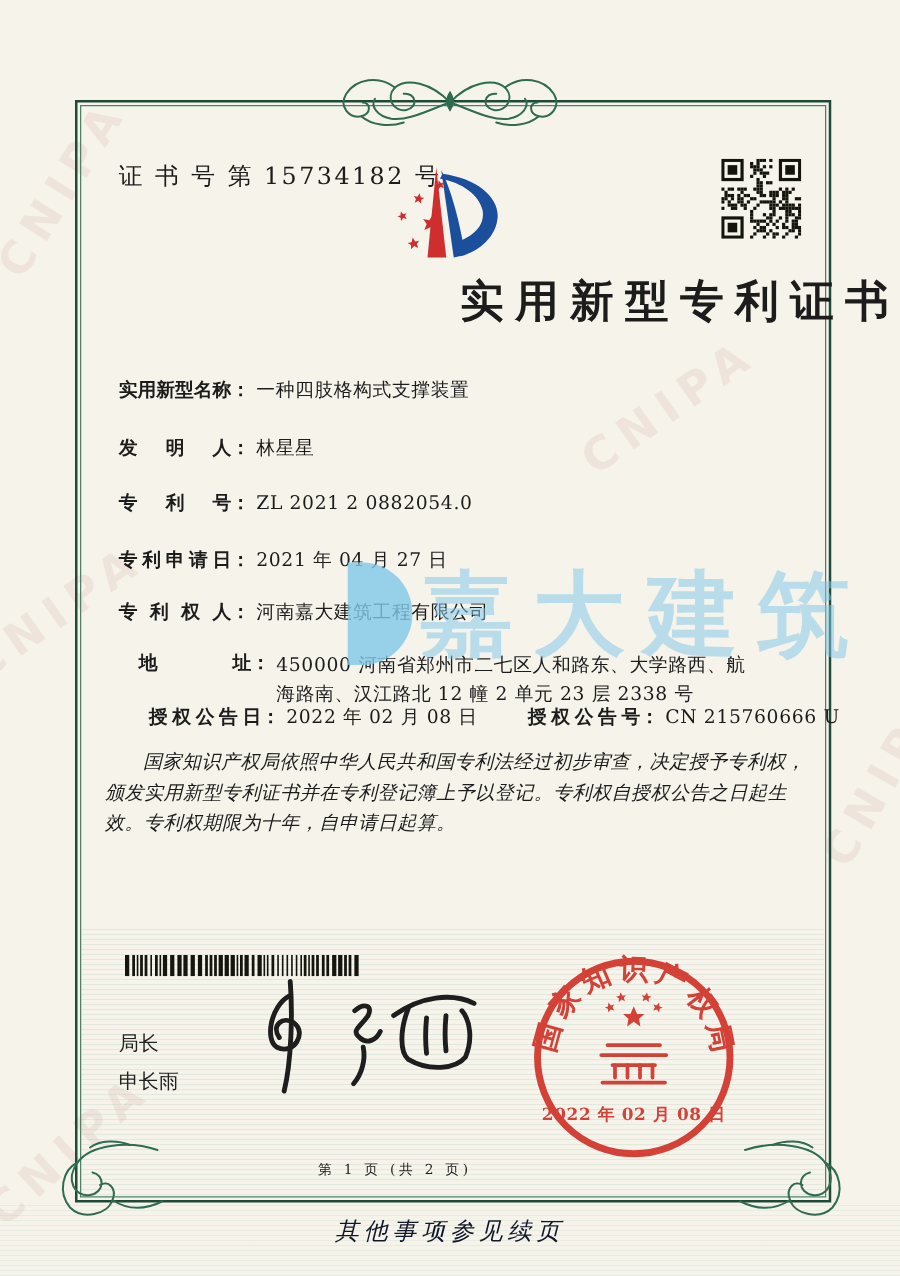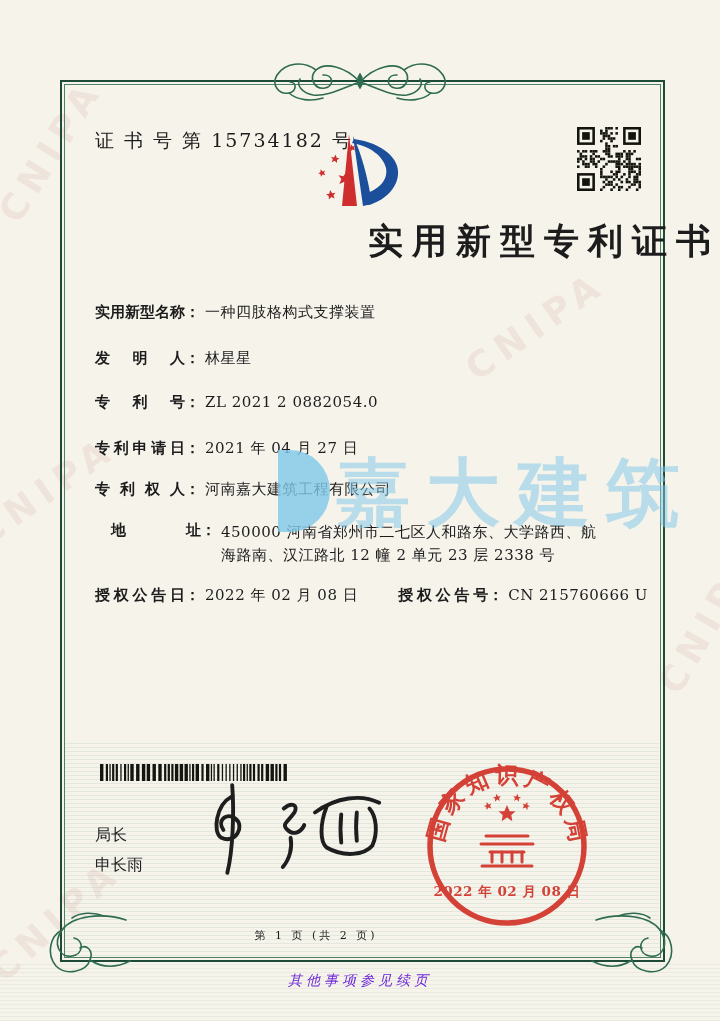--- a/index.html
+++ b/index.html
@@ -32,22 +32,22 @@
   .fval-wrap{display:inline-block;width:380px;white-space:normal;vertical-align:top;line-height:23px;}
   .flab2{display:inline-block;width:90px;text-align:justify;text-align-last:justify;font-weight:bold;margin-left:40px;}
   
   .bodytext{left:84px;top:597px;width:562px;z-index:3;font-style:italic;font-size:15.2px;line-height:24.6px;}
   .bodytext p{margin:0;text-indent:2em;letter-spacing:.4px;}
   
   .officer{left:95px;top:820px;z-index:3;font-family:"DejaVu Sans","Liberation Sans",sans-serif;
            font-size:16px;line-height:30px;font-weight:500;color:#222;}
   
   .pageinfo{left:44px;top:928px;width:544px;text-align:center;font-size:11px;letter-spacing:3px;z-index:3;}
-  .footnote{left:0;top:972px;width:720px;text-align:center;font-size:14px;font-style:italic;
-            letter-spacing:4px;z-index:3;color:#6d28d9;}
+  .footnote{left:0;top:972px;width:720px;text-align:center;font-size:19px;font-style:italic;
+            letter-spacing:4px;z-index:3;color:#0f172a;}
   svg{display:block;}
 </style>
 </head>
 <body>
 
 <div class="abs wm-cnipa" style="left:-30px;top:130px;transform:rotate(-58deg);">CNIPA</div>
 <div class="abs wm-cnipa" style="left:455px;top:305px;transform:rotate(-35deg);">CNIPA</div>
 <div class="abs wm-cnipa" style="left:-35px;top:470px;transform:rotate(-35deg);">CNIPA</div>
 <div class="abs wm-cnipa" style="left:-25px;top:900px;transform:rotate(-42deg);">CNIPA</div>
 <div class="abs wm-cnipa" style="left:628px;top:600px;transform:rotate(-60deg);">CNIPA</div>
@@ -314,32 +314,33 @@
 </div>
 <div class="abs frow" style="top:439px;">
   <span class="flab">专利申请日</span><span class="fcolon">：</span><span class="fval">2021 年 04 月 27 日</span>
 </div>
 <div class="abs frow" style="top:480px;">
   <span class="flab">专利权人</span><span class="fcolon">：</span><span class="fval">河南嘉大建筑工程有限公司</span>
 </div>
 <div class="abs frow" style="top:521px;margin-left:16px;">
   <span class="flab" style="vertical-align:top;">地址</span><span class="fcolon" style="vertical-align:top;">：</span><span class="fval fval-wrap">450000 河南省郑州市二七区人和路东、大学路西、航海路南、汉江路北 12 幢 2 单元 23 层 2338 号</span>
 </div>
-<div class="abs frow" style="top:586px;">
+<div class="abs frow" style="top:564px;margin-left:24px;">
   <span class="flab">授权公告日</span><span class="fcolon">：</span><span class="fval">2022 年 02 月 08 日</span><span class="flab2">授权公告号</span><span class="fcolon">：</span><span class="fval">CN 215760666 U</span>
 </div>
 
 <div class="abs wm-co">
   <svg width="52" height="88" viewBox="0 0 52 88">
     <path d="M0,2 h12 a40,41 0 0 1 0,82 h-12 z" fill="#7ec8e8" opacity="0.8"></path>
   </svg>
   <span class="wm-co-text">嘉大建筑</span>
 </div>
 
 <div class="abs bodytext">
+  <p>国家知识产权局依照中华人民共和国专利法经过初步审查，决定授予专利权，颁发实用新型专利证书并在专利登记簿上予以登记。专利权自授权公告之日起生效。专利权期限为十年，自申请日起算。</p>
 </div>
 
 <div class="abs" style="left:100px;top:764px;z-index:3;">
   <svg id="bc-svg" width="188" height="17" viewBox="0 0 188 17">
       <rect x="0" y="0" width="3.4" height="17" fill="#15150f"></rect>
       <rect x="5.8" y="0" width="2.2" height="17" fill="#15150f"></rect>
       <rect x="9.4" y="0" width="1.3" height="17" fill="#15150f"></rect>
       <rect x="12.100000000000001" y="0" width="2.2" height="17" fill="#15150f"></rect>
       <rect x="15.700000000000001" y="0" width="2.2" height="17" fill="#15150f"></rect>
       <rect x="20.3" y="0" width="1.3" height="17" fill="#15150f"></rect>

